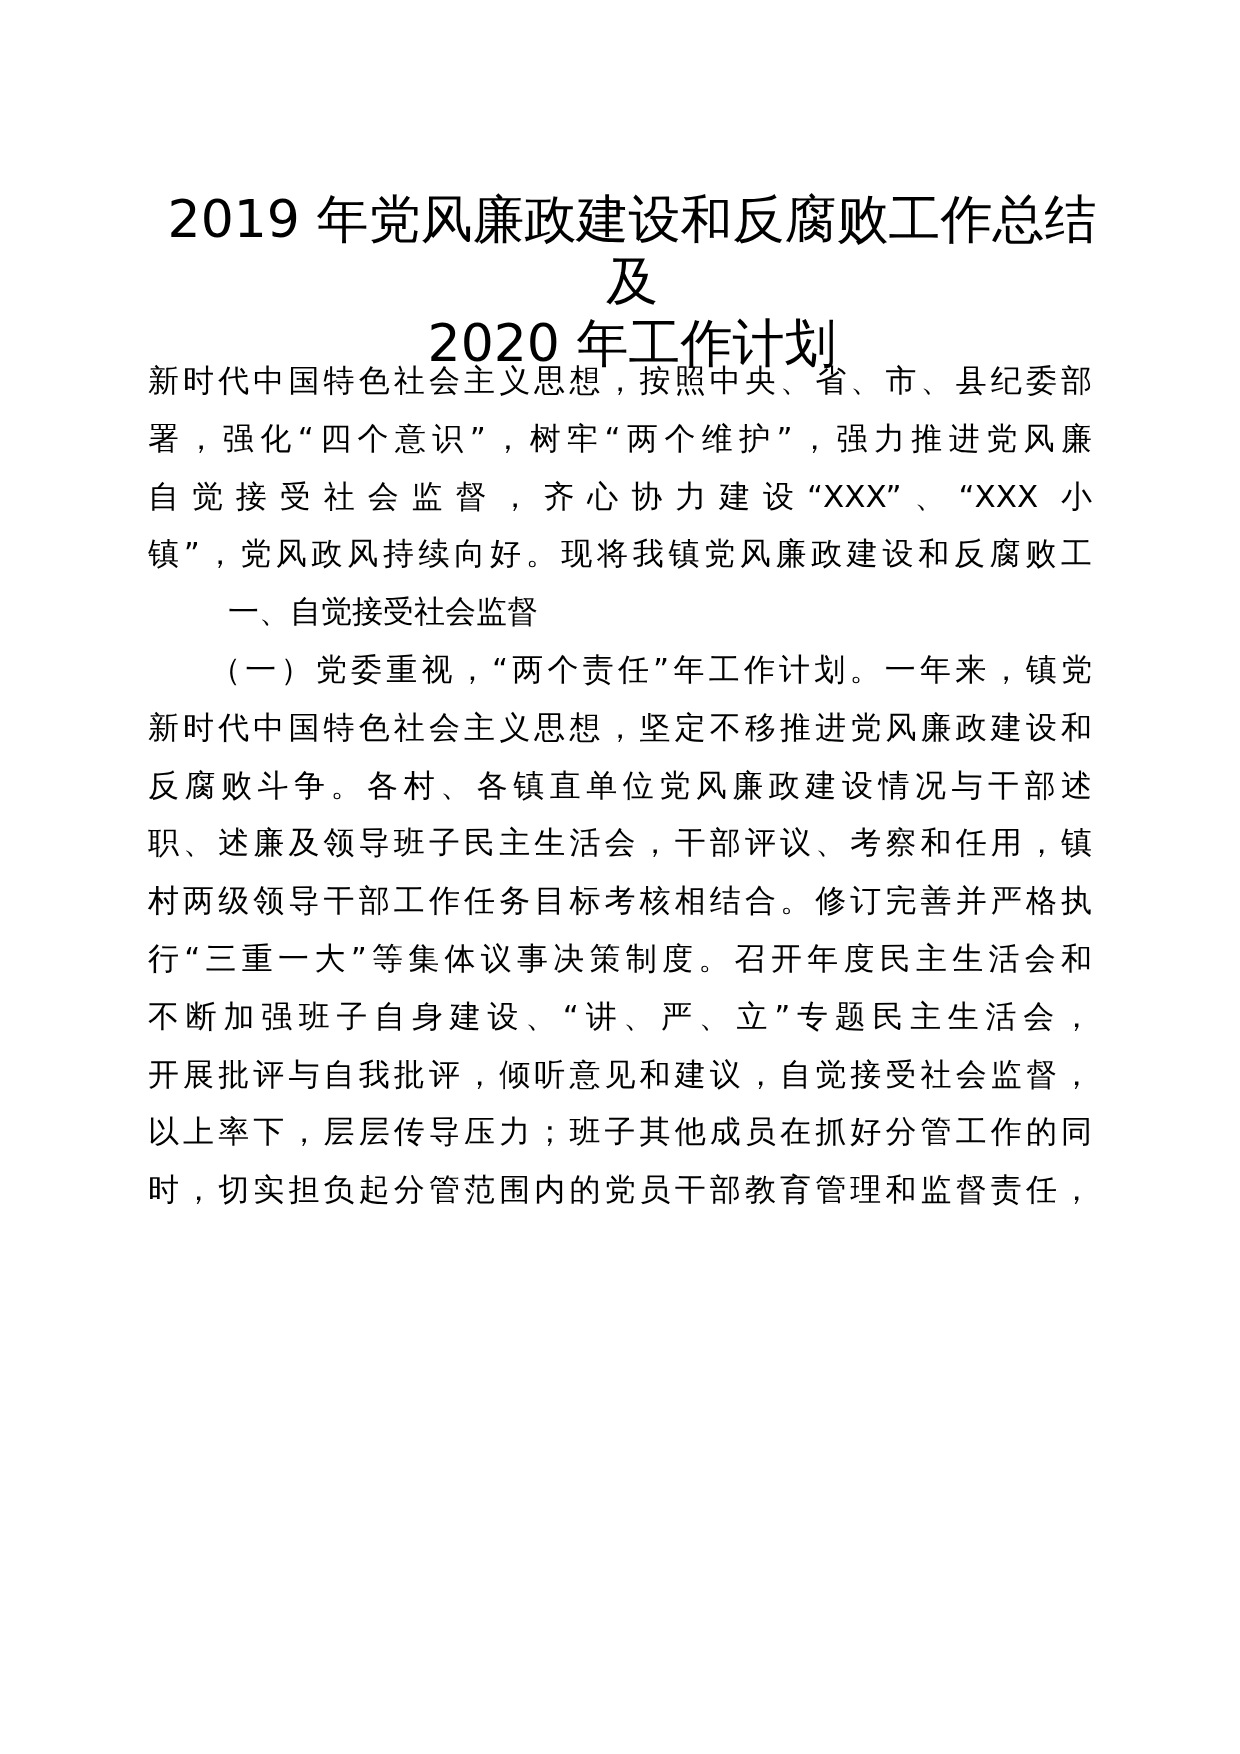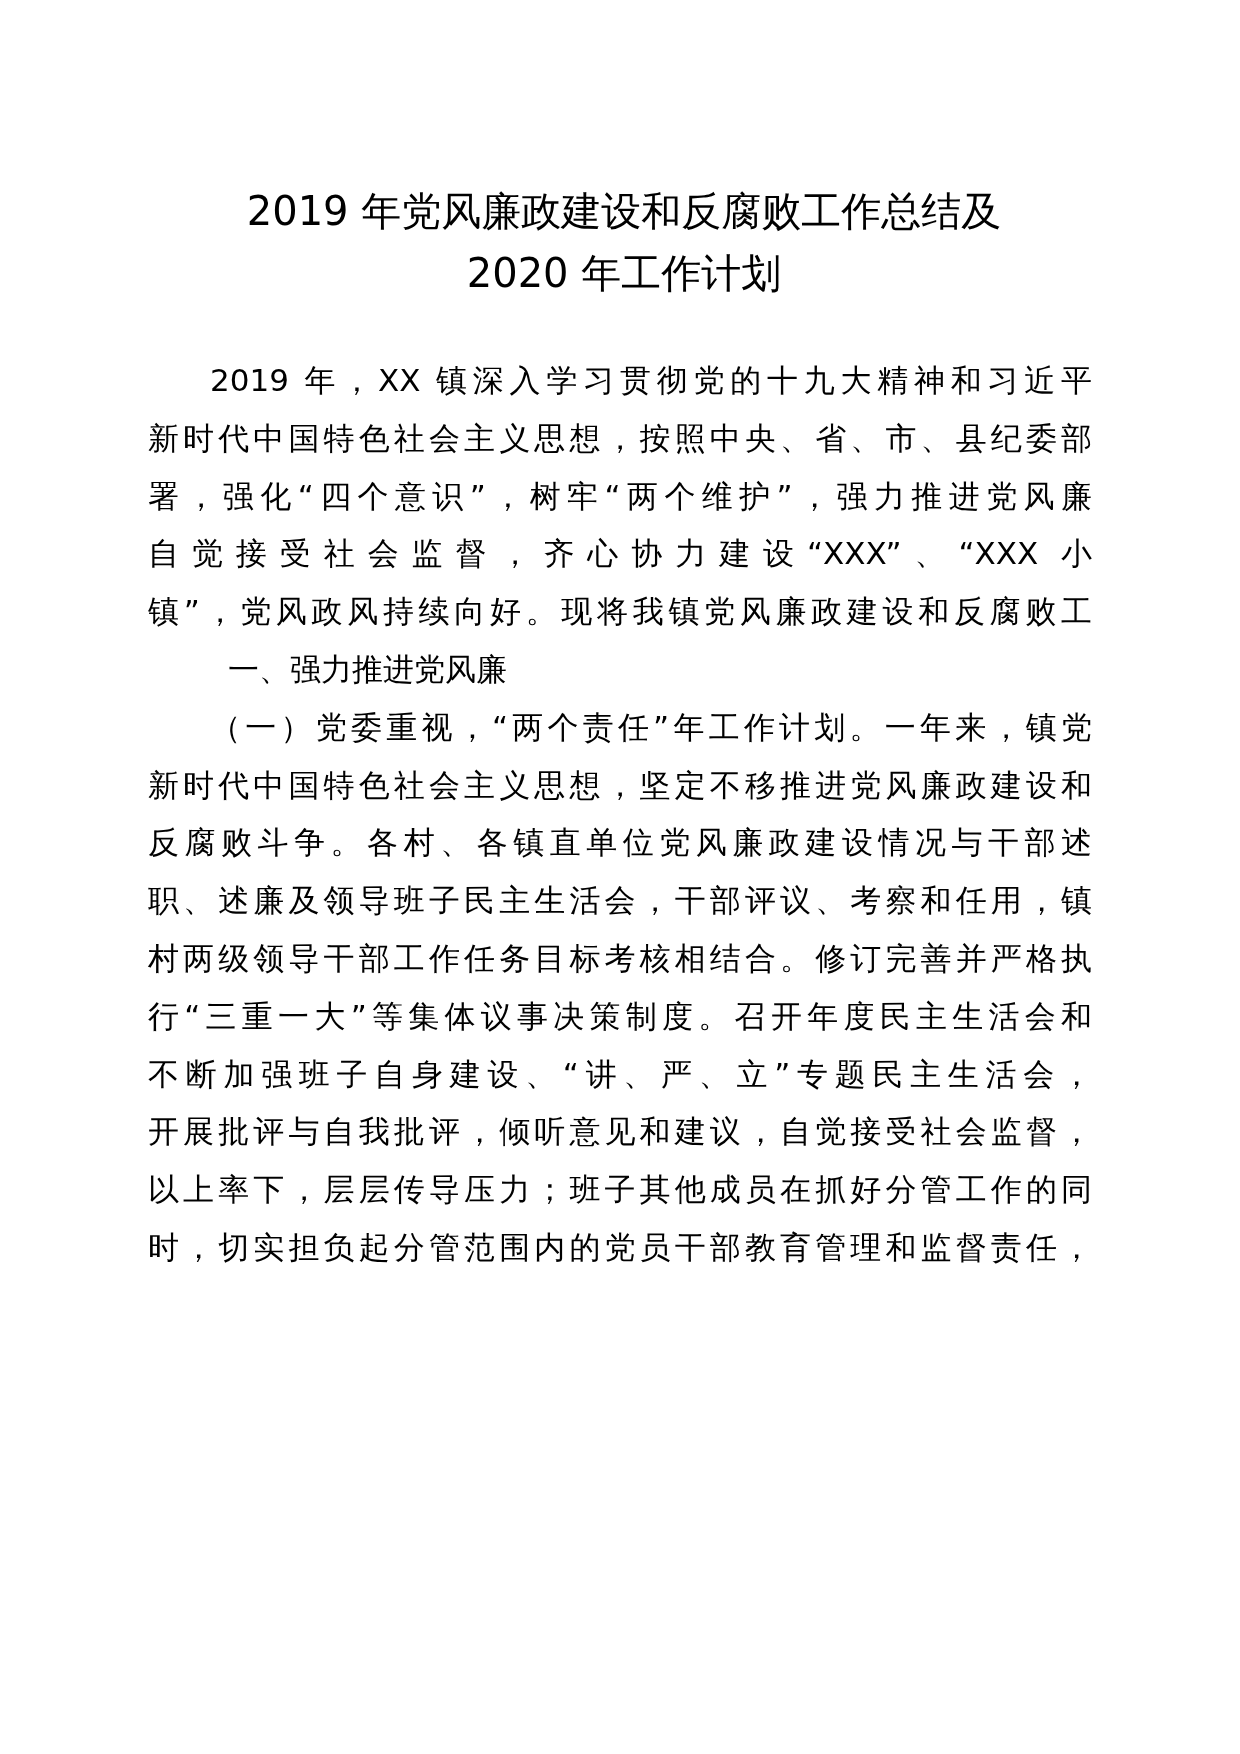--- a/index.html
+++ b/index.html
@@ -22,24 +22,24 @@
       width: 1240px;
       height: 1754px;
       background: #ffffff;
     }
     .title {
       position: absolute;
       left: 148px;
       width: 944px;
       top: 176px;
       text-align: center;
-      font-size: 40px;
+      font-size: 52px;
       line-height: 62px;
       font-weight: normal;
-      margin: 4px;
+      margin: 12px;
     }
     .title span {
       display: block;
     }
     .body {
       position: absolute;
       left: 148px;
       width: 944px;
       top: 352px;
     }
@@ -67,28 +67,27 @@
 
 <div class="page">
 
   <h1 class="title">
     <span>2019 年党风廉政建设和反腐败工作总结及</span>
     <span>2020 年工作计划</span>
   </h1>
 
   <div class="body">
     <div>
-      <div class="line indent">2019 年，XX 镇深入学习贯彻党的十九大精神和习近平</div>
       <div class="line">新时代中国特色社会主义思想，按照中央、省、市、县纪委部</div>
       <div class="line">署，强化“四个意识”，树牢“两个维护”，强力推进党风廉</div>
       <div class="line">自觉接受社会监督，齐心协力建设“XXX”、“XXX 小</div>
       <div class="line">镇”，党风政风持续向好。现将我镇党风廉政建设和反腐败工</div>
     </div>
 
-    <div class="line heading">一、强力推进党风廉</div>
+    <div class="line heading">一、自觉接受社会监督</div>
 
     <div>
       <div class="line indent">（一）党委重视，“两个责任”年工作计划。一年来，镇党</div>
       <div class="line">新时代中国特色社会主义思想，坚定不移推进党风廉政建设和</div>
       <div class="line">反腐败斗争。各村、各镇直单位党风廉政建设情况与干部述</div>
       <div class="line">职、述廉及领导班子民主生活会，干部评议、考察和任用，镇</div>
       <div class="line">村两级领导干部工作任务目标考核相结合。修订完善并严格执</div>
       <div class="line">行“三重一大”等集体议事决策制度。召开年度民主生活会和</div>
       <div class="line">不断加强班子自身建设、“讲、严、立”专题民主生活会，</div>
       <div class="line">开展批评与自我批评，倾听意见和建议，自觉接受社会监督，</div>

